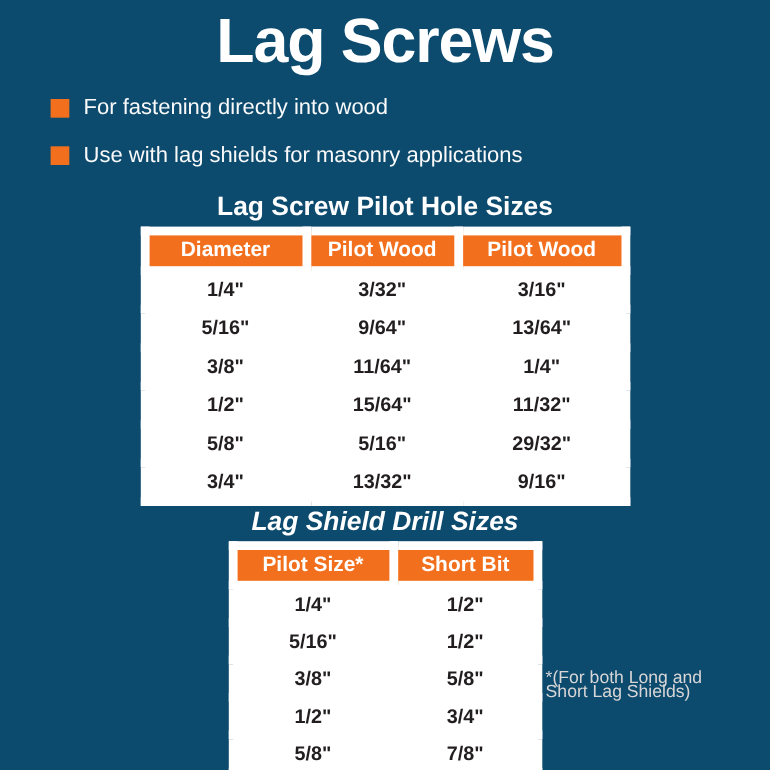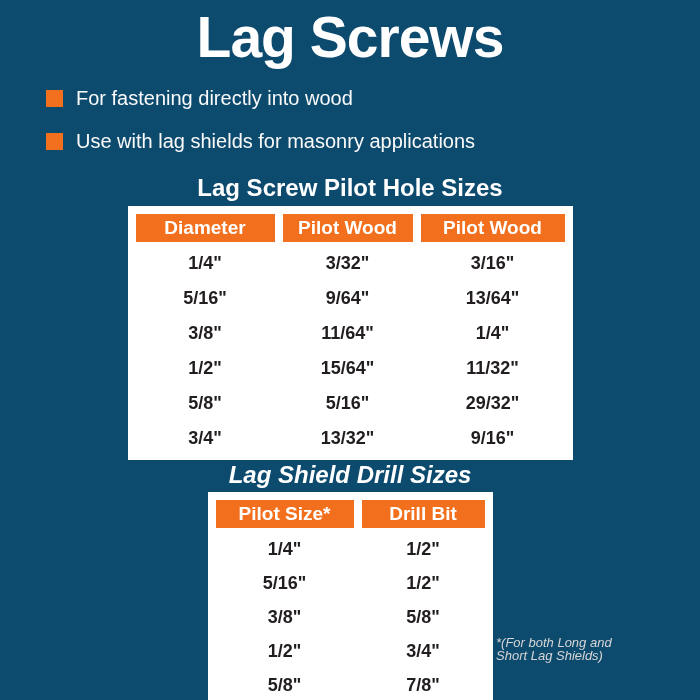--- a/index.html
+++ b/index.html
@@ -81,24 +81,23 @@
   .t1 td { height: 27px; }
   .t2 td { height: 26px; }
   .t1 th:nth-child(1), .t1 td:nth-child(1) { width: 139px; }
   .t1 th:nth-child(2), .t1 td:nth-child(2) { width: 130px; }
   .t1 th:nth-child(3), .t1 td:nth-child(3) { width: 144px; }
   .t2 th:nth-child(1), .t2 td:nth-child(1) { width: 138px; }
   .t2 th:nth-child(2), .t2 td:nth-child(2) { width: 123px; }
   .footnote {
     position: absolute;
     left: 496px;
-    top: 636px;
+    top: 610px;
     color: #d8d6d6;
-    font-size: 13px;
-    font-style: italic;
+    font-size: 16px;
     line-height: 13px;
     white-space: nowrap;
   }
 </style>
 </head>
 <body>
 
 <div class="canvas">
 
   <h1 class="page-title">Lag Screws</h1>
@@ -155,21 +154,21 @@
           <td>9/16"</td>
         </tr>
       </tbody>
     </table>
 
   <div class="tbl-title second">Lag Shield Drill Sizes</div>
   <table class="t2">
       <thead>
         <tr>
           <th>Pilot Size*</th>
-          <th>Drill Bit</th>
+          <th>Short Bit</th>
         </tr>
       </thead>
       <tbody>
         <tr>
           <td>1/4"</td>
           <td>1/2"</td>
         </tr>
         <tr>
           <td>5/16"</td>
           <td>1/2"</td>

